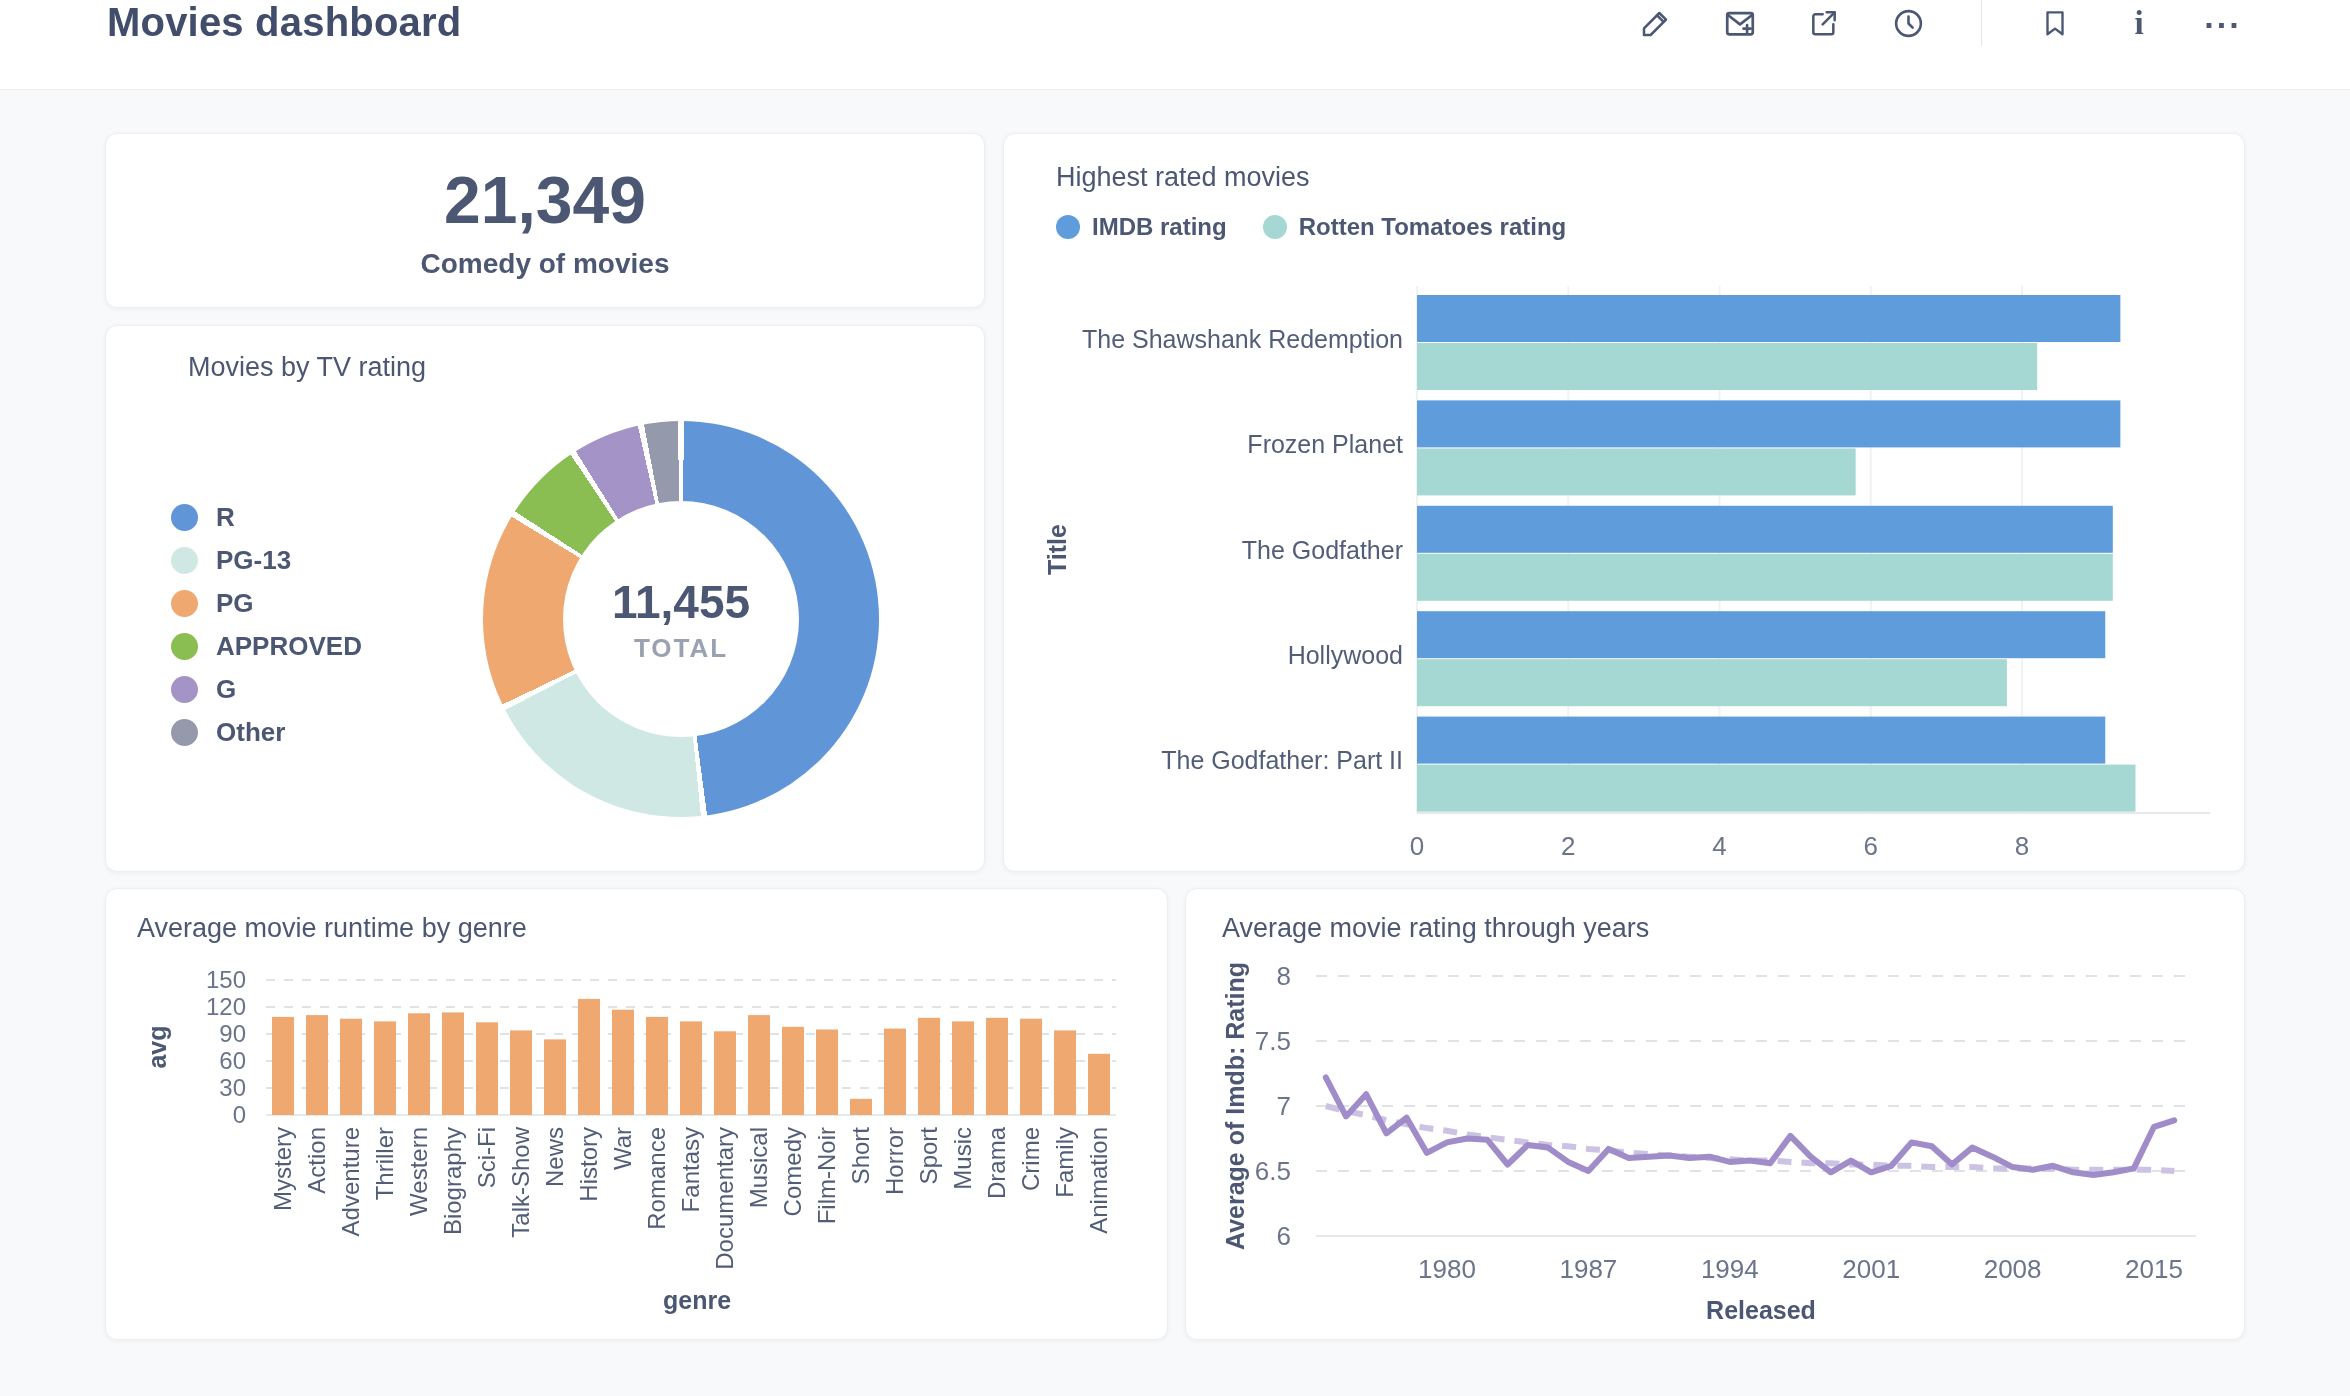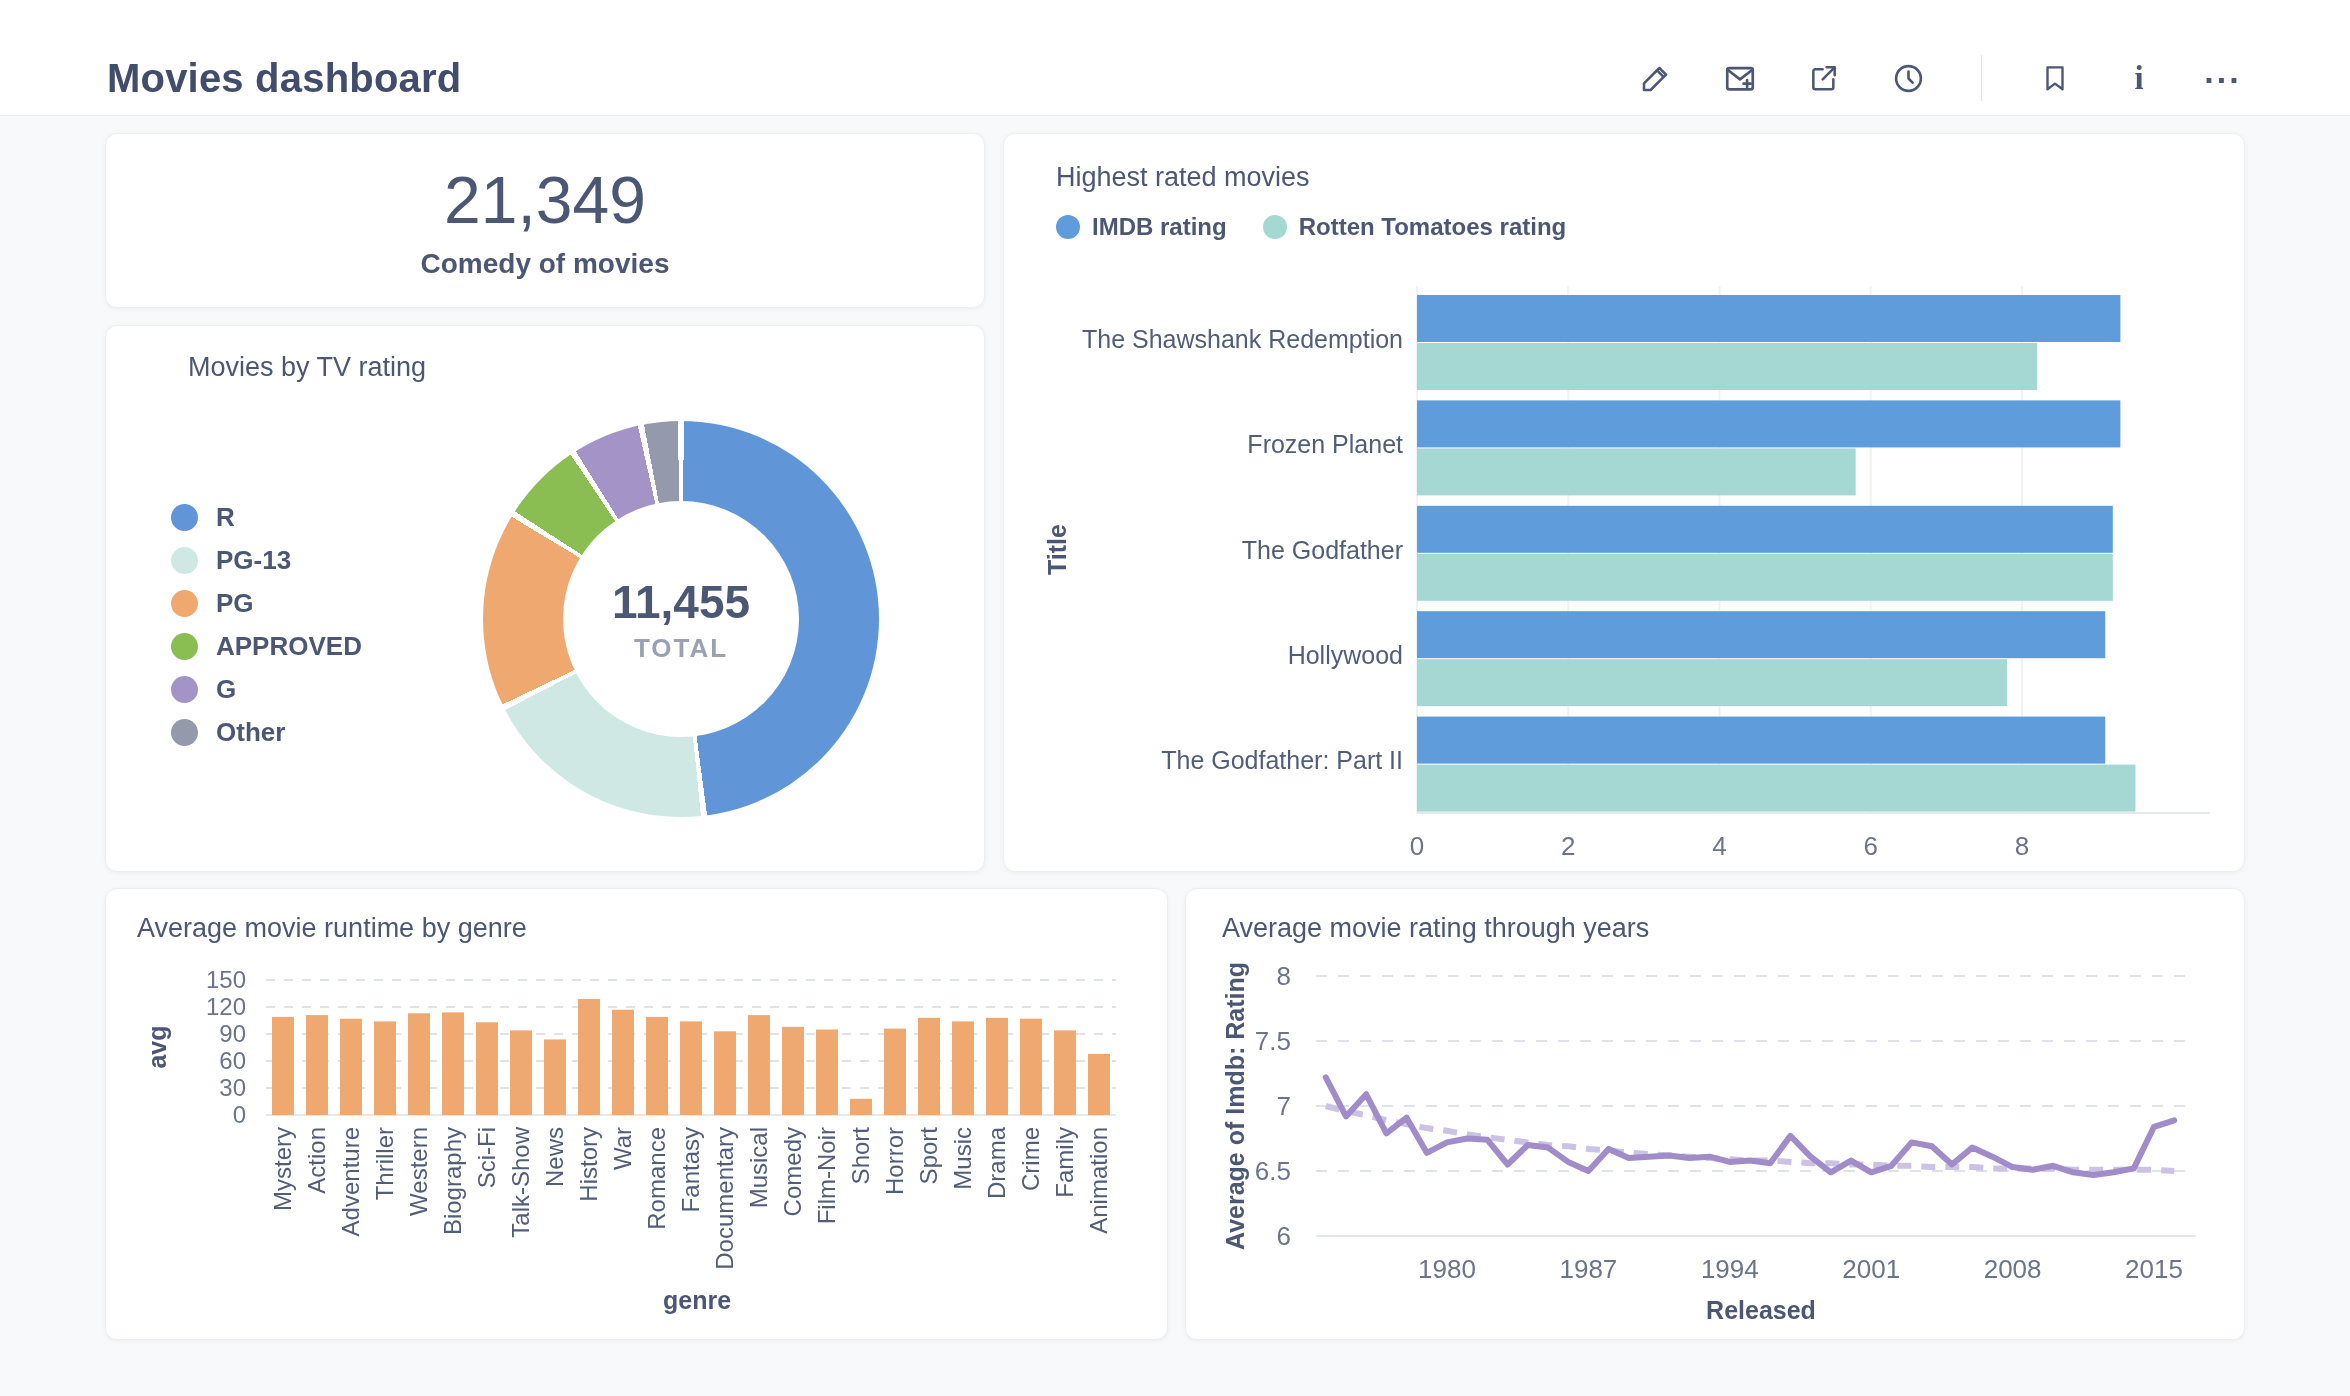--- a/index.html
+++ b/index.html
@@ -3,32 +3,32 @@
 <meta charset="utf-8">
 <style>
   :root{
     --ink:#4C5773; --ink-dark:#414d6b; --tick:#6B7489; --muted:#9AA1B0;
     --card-border:#edeef1; --grid:#f0f2f5; --grid-dash:#dfe2e8; --axis:#e6e9ec;
     --page-bg:#f7f9fb;
   }
   *{margin:0;padding:0;box-sizing:border-box;}
   html,body{width:2350px;height:1396px;overflow:hidden;}
   body{font-family:"Liberation Sans","DejaVu Sans",sans-serif;background:var(--page-bg);color:var(--ink);position:relative;}
-  .header{position:absolute;left:0;top:0;width:2350px;height:116px;background:#fff;border-bottom:1px solid #ececec;display:flex;align-items:flex-end;justify-content:space-between;padding:0 110px 14px 107px;z-index:5;}
+  .header{position:absolute;left:0;top:0;width:2350px;height:90px;background:#fff;border-bottom:1px solid #ececec;display:flex;align-items:flex-start;justify-content:space-between;padding:0 110px 4px 107px;z-index:5;}
   .page-title{font-size:40px;font-weight:700;color:var(--ink-dark);letter-spacing:.2px;}
   .actions{display:flex;align-items:center;gap:50px;}
   .icon-btn{width:34px;height:34px;display:flex;align-items:center;justify-content:center;cursor:pointer;}
   .icon-btn svg{stroke:var(--ink);fill:none;stroke-width:1.9;stroke-linecap:round;stroke-linejoin:round;}
   .v-divider{width:1px;height:46px;background:#e2e4e8;margin:0 6px;}
   .info-glyph{font-family:"Liberation Serif","DejaVu Serif",serif;font-size:33px;font-weight:700;color:var(--ink);line-height:1;}
   .dots-glyph{font-size:34px;font-weight:700;color:var(--ink);letter-spacing:3px;line-height:0;padding-bottom:14px;}
   .card{position:absolute;background:#fff;border:1px solid var(--card-border);border-radius:12px;box-shadow:0 1px 5px rgba(0,0,0,.05);}
   .card-title{font-size:27px;font-weight:400;color:var(--ink);cursor:pointer;}
   #card-number{left:105px;top:133px;width:880px;height:175px;display:flex;flex-direction:column;align-items:center;justify-content:center;gap:10px;}
-  .big-number{font-size:66px;font-weight:400;color:var(--ink);}
+  .big-number{font-size:66px;font-weight:700;color:var(--ink);}
   .big-number-label{font-size:28px;font-weight:700;color:var(--ink);}
   #card-donut{left:105px;top:325px;width:880px;height:547px;}
   #card-donut .card-title{position:absolute;left:34px;top:26px;margin-left:48px;}
   .donut-legend{position:absolute;left:65px;top:170px;list-style:none;}
   .legend-item{display:flex;align-items:center;gap:18px;height:43px;cursor:pointer;}
   .legend-item .dot{width:27px;height:27px;border-radius:50%;flex:none;}
   .legend-label{font-size:26px;font-weight:700;color:var(--ink);}
   .donut-wrap{position:absolute;left:377px;top:95px;width:396px;height:396px;text-decoration:underline;}
   .donut-ring{width:396px;height:396px;border-radius:50%;}
   .donut-hole{position:absolute;left:80px;top:80px;width:236px;height:236px;border-radius:50%;background:#fff;display:flex;flex-direction:column;align-items:center;justify-content:center;}

